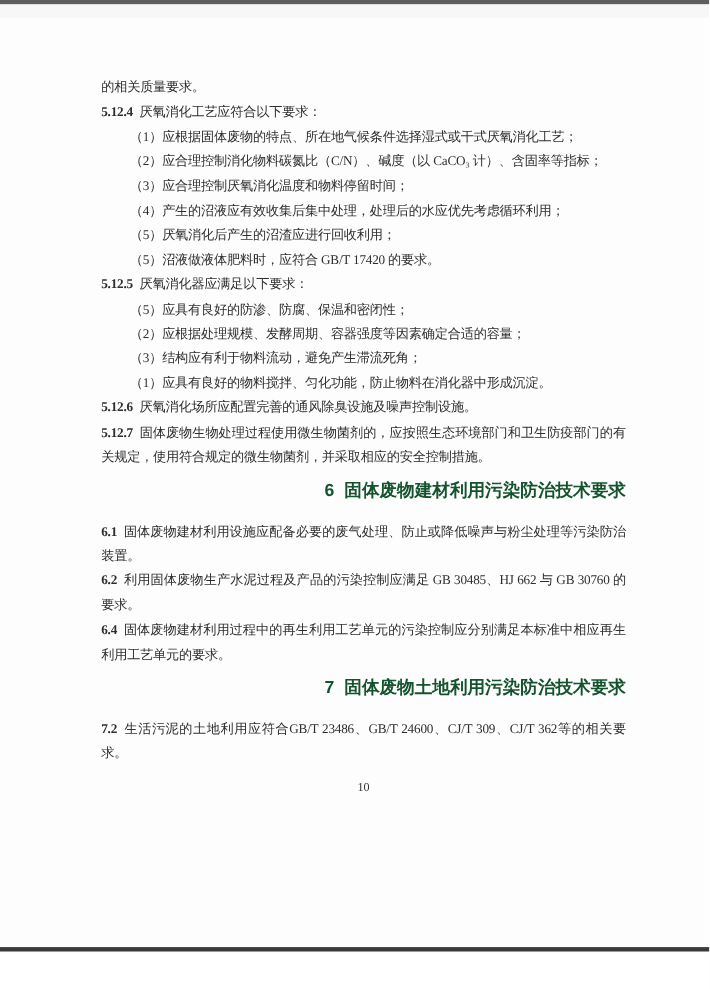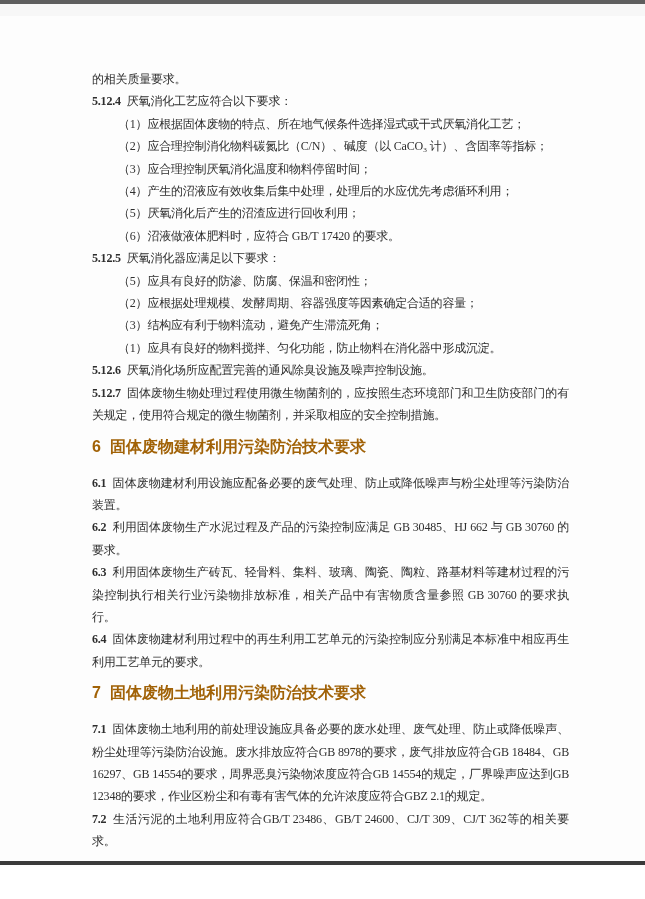--- a/index.html
+++ b/index.html
@@ -53,23 +53,23 @@
     font-weight: bold;
     margin-right: 6px;
     white-space: nowrap;
   }
   h2.sec {
     font-family: "Liberation Sans", "DejaVu Sans", sans-serif;
     font-size: 16px;
     font-weight: bold;
     line-height: 24px;
     letter-spacing: 0;
-    color: #a16207;
+    color: #14532d;
     margin: 8px 0 13px 0;
-    text-align: left;
+    text-align: right;
   }
   h2.sec .hnum {
     margin-right: 9px;
     font-weight: bold;
   }
   .page-number {
     margin-top: 9px;
     text-align: center;
     font-size: 11px;
     letter-spacing: 0;
@@ -87,46 +87,44 @@
 
     <p>的相关质量要求。</p>
 
     <p class="clause"><span class="num">5.12.4</span><span>厌氧消化工艺应符合以下要求：</span></p>
 
     <p class="item">（1）应根据固体废物的特点、所在地气候条件选择湿式或干式厌氧消化工艺；</p>
     <p class="item">（2）应合理控制消化物料碳氮比（C/N）、碱度（以 CaCO₃ 计）、含固率等指标；</p>
     <p class="item">（3）应合理控制厌氧消化温度和物料停留时间；</p>
     <p class="item">（4）产生的沼液应有效收集后集中处理，处理后的水应优先考虑循环利用；</p>
     <p class="item">（5）厌氧消化后产生的沼渣应进行回收利用；</p>
-    <p class="item">（6）沼液做液体肥料时，应符合 GB/T 17420 的要求。</p>
+    <p class="item">（5）沼液做液体肥料时，应符合 GB/T 17420 的要求。</p>
 
     <p class="clause"><span class="num">5.12.5</span><span>厌氧消化器应满足以下要求：</span></p>
 
     <p class="item">（5）应具有良好的防渗、防腐、保温和密闭性；</p>
     <p class="item">（2）应根据处理规模、发酵周期、容器强度等因素确定合适的容量；</p>
     <p class="item">（3）结构应有利于物料流动，避免产生滞流死角；</p>
     <p class="item">（1）应具有良好的物料搅拌、匀化功能，防止物料在消化器中形成沉淀。</p>
 
     <p class="clause"><span class="num">5.12.6</span><span>厌氧消化场所应配置完善的通风除臭设施及噪声控制设施。</span></p>
 
     <p class="clause"><span class="num">5.12.7</span><span>固体废物生物处理过程使用微生物菌剂的，应按照生态环境部门和卫生防疫部门的有关规定，使用符合规定的微生物菌剂，并采取相应的安全控制措施。</span></p>
 
     <h2 class="sec"><span class="hnum">6</span><span>固体废物建材利用污染防治技术要求</span></h2>
 
     <p class="clause"><span class="num">6.1</span><span>固体废物建材利用设施应配备必要的废气处理、防止或降低噪声与粉尘处理等污染防治装置。</span></p>
 
     <p class="clause"><span class="num">6.2</span><span>利用固体废物生产水泥过程及产品的污染控制应满足 GB 30485、HJ 662 与 GB 30760 的要求。</span></p>
 
-    <p class="clause"><span class="num">6.3</span><span>利用固体废物生产砖瓦、轻骨料、集料、玻璃、陶瓷、陶粒、路基材料等建材过程的污染控制执行相关行业污染物排放标准，相关产品中有害物质含量参照 GB 30760 的要求执行。</span></p>
 
     <p class="clause"><span class="num">6.4</span><span>固体废物建材利用过程中的再生利用工艺单元的污染控制应分别满足本标准中相应再生利用工艺单元的要求。</span></p>
 
     <h2 class="sec"><span class="hnum">7</span><span>固体废物土地利用污染防治技术要求</span></h2>
 
-    <p class="clause"><span class="num">7.1</span><span>固体废物土地利用的前处理设施应具备必要的废水处理、废气处理、防止或降低噪声、粉尘处理等污染防治设施。废水排放应符合GB 8978的要求，废气排放应符合GB 18484、GB 16297、GB 14554的要求，周界恶臭污染物浓度应符合GB 14554的规定，厂界噪声应达到GB 12348的要求，作业区粉尘和有毒有害气体的允许浓度应符合GBZ 2.1的规定。</span></p>
 
     <p class="clause"><span class="num">7.2</span><span>生活污泥的土地利用应符合GB/T 23486、GB/T 24600、CJ/T 309、CJ/T 362等的相关要求。</span></p>
 
 
     <div class="page-number">10</div>
   </div>
 
   <div class="bottom-edge"></div>
 </div>
 

